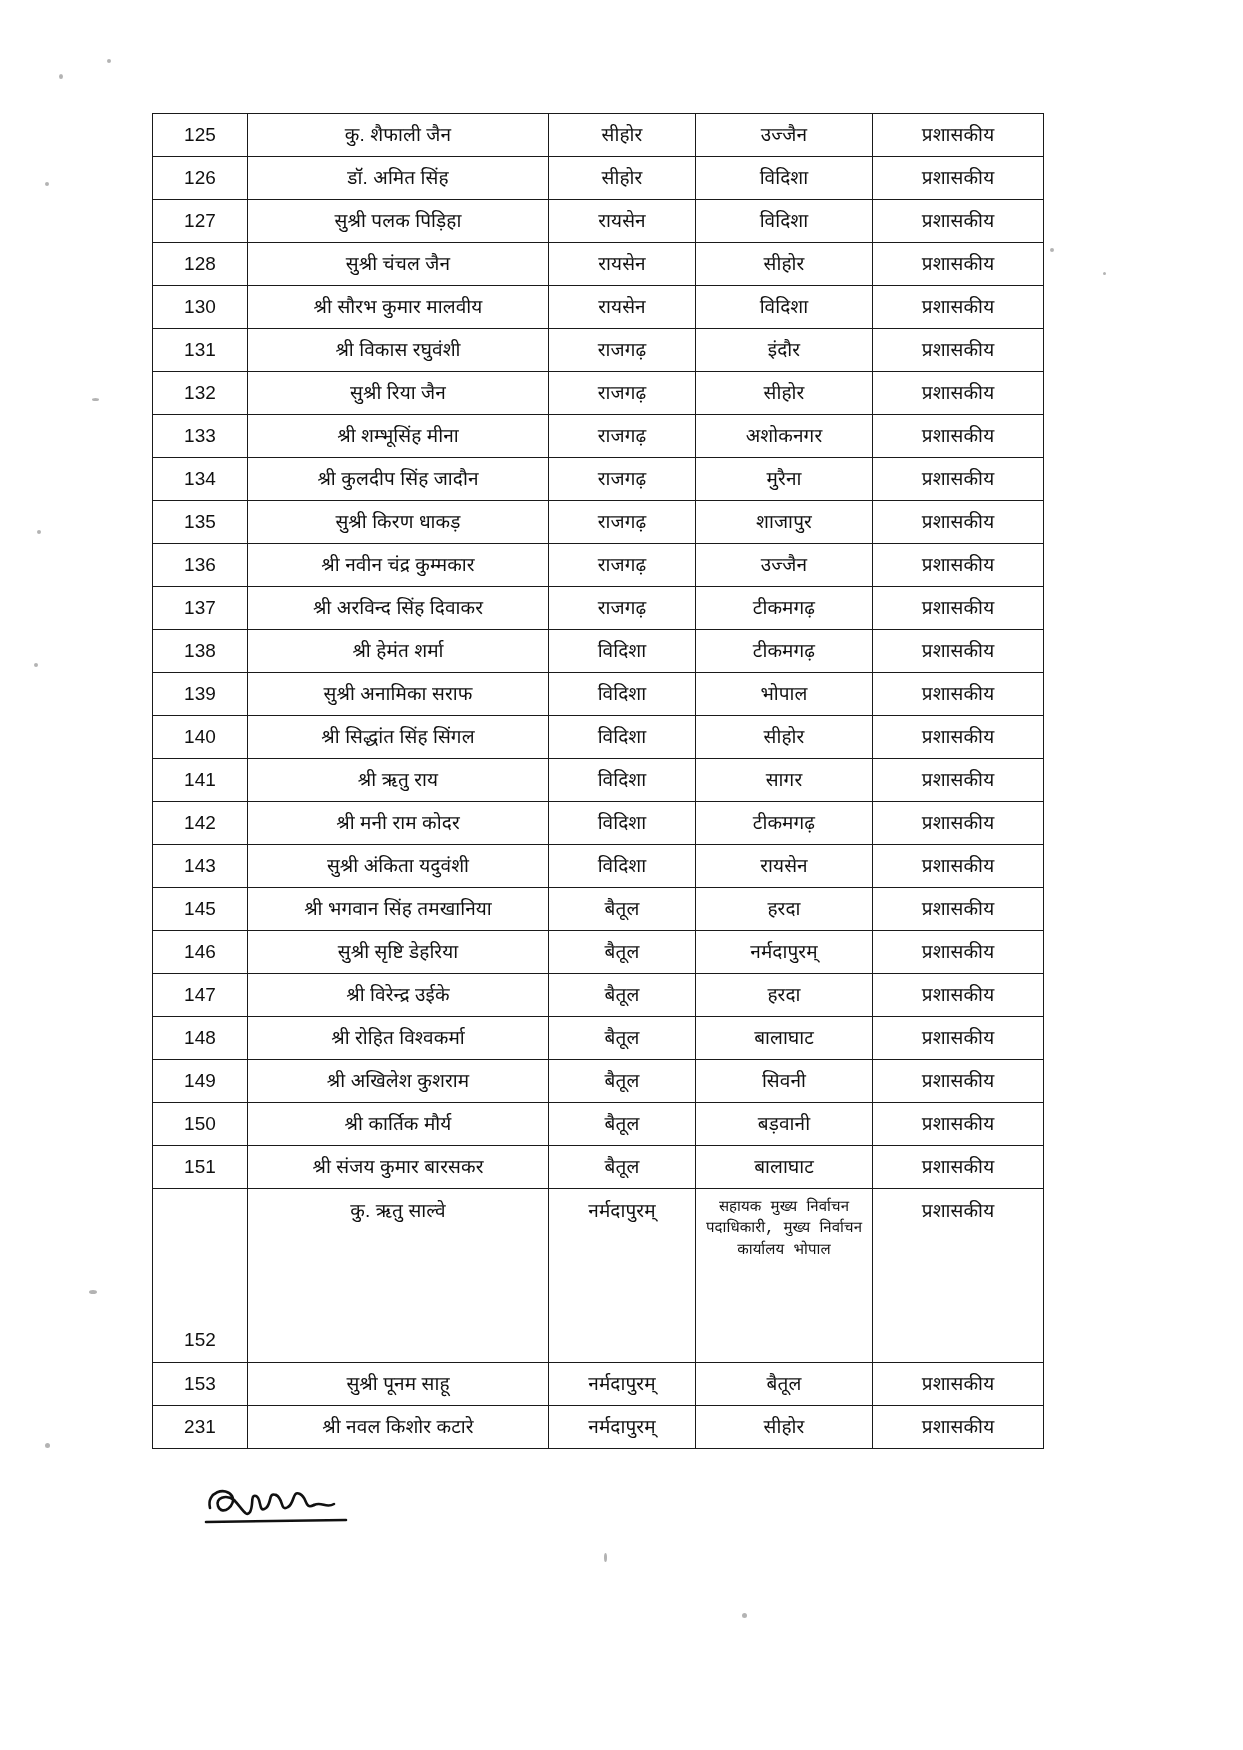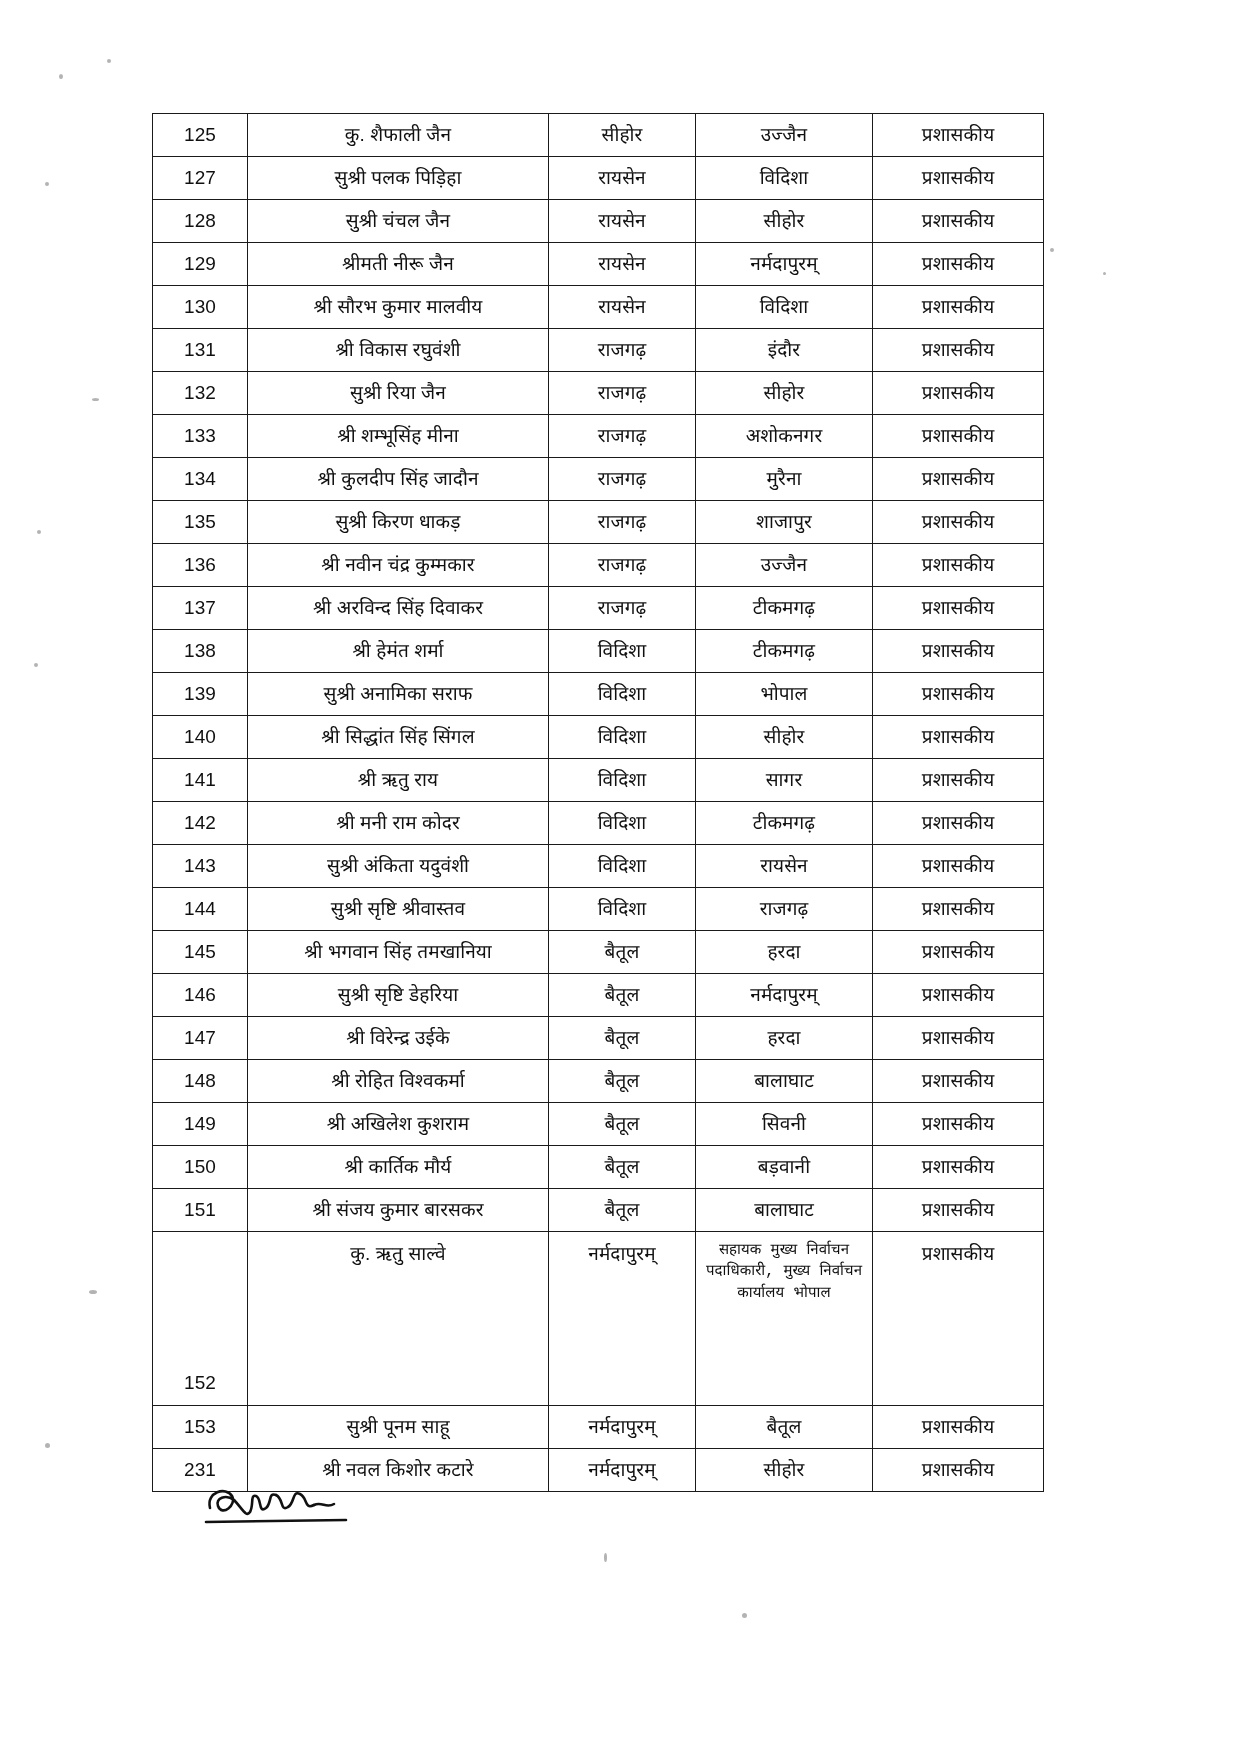--- a/index.html
+++ b/index.html
@@ -108,41 +108,41 @@
     <table class="doc-table">
       <tbody>
           <tr>
             <td class="c-sno">125</td>
             <td class="c-name">कु. शैफाली जैन</td>
             <td class="c-from">सीहोर</td>
             <td class="c-to">उज्जैन</td>
             <td class="c-type">प्रशासकीय</td>
           </tr>
           <tr>
+            <td class="c-sno">126</td>
+            <td class="c-name">डॉ. अमित सिंह</td>
+            <td class="c-from">सीहोर</td>
+            <td class="c-to">विदिशा</td>
+            <td class="c-type">प्रशासकीय</td>
+          </tr>
+          <tr>
             <td class="c-sno">127</td>
             <td class="c-name">सुश्री पलक पिड़िहा</td>
             <td class="c-from">रायसेन</td>
             <td class="c-to">विदिशा</td>
             <td class="c-type">प्रशासकीय</td>
           </tr>
           <tr>
             <td class="c-sno">128</td>
             <td class="c-name">सुश्री चंचल जैन</td>
             <td class="c-from">रायसेन</td>
             <td class="c-to">सीहोर</td>
             <td class="c-type">प्रशासकीय</td>
           </tr>
           <tr>
-            <td class="c-sno">129</td>
-            <td class="c-name">श्रीमती नीरू जैन</td>
-            <td class="c-from">रायसेन</td>
-            <td class="c-to">नर्मदापुरम्</td>
-            <td class="c-type">प्रशासकीय</td>
-          </tr>
-          <tr>
             <td class="c-sno">130</td>
             <td class="c-name">श्री सौरभ कुमार मालवीय</td>
             <td class="c-from">रायसेन</td>
             <td class="c-to">विदिशा</td>
             <td class="c-type">प्रशासकीय</td>
           </tr>
           <tr>
             <td class="c-sno">131</td>
             <td class="c-name">श्री विकास रघुवंशी</td>
             <td class="c-from">राजगढ़</td>
@@ -224,27 +224,20 @@
             <td class="c-name">श्री मनी राम कोदर</td>
             <td class="c-from">विदिशा</td>
             <td class="c-to">टीकमगढ़</td>
             <td class="c-type">प्रशासकीय</td>
           </tr>
           <tr>
             <td class="c-sno">143</td>
             <td class="c-name">सुश्री अंकिता यदुवंशी</td>
             <td class="c-from">विदिशा</td>
             <td class="c-to">रायसेन</td>
-            <td class="c-type">प्रशासकीय</td>
-          </tr>
-          <tr>
-            <td class="c-sno">144</td>
-            <td class="c-name">सुश्री सृष्टि श्रीवास्तव</td>
-            <td class="c-from">विदिशा</td>
-            <td class="c-to">राजगढ़</td>
             <td class="c-type">प्रशासकीय</td>
           </tr>
           <tr>
             <td class="c-sno">145</td>
             <td class="c-name">श्री भगवान सिंह तमखानिया</td>
             <td class="c-from">बैतूल</td>
             <td class="c-to">हरदा</td>
             <td class="c-type">प्रशासकीय</td>
           </tr>
           <tr>

